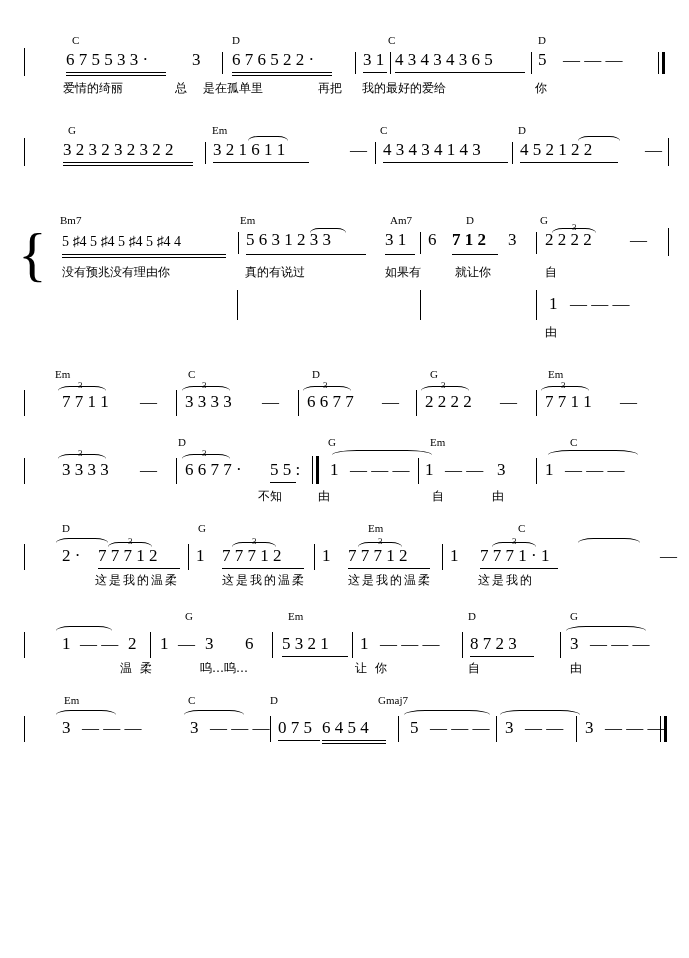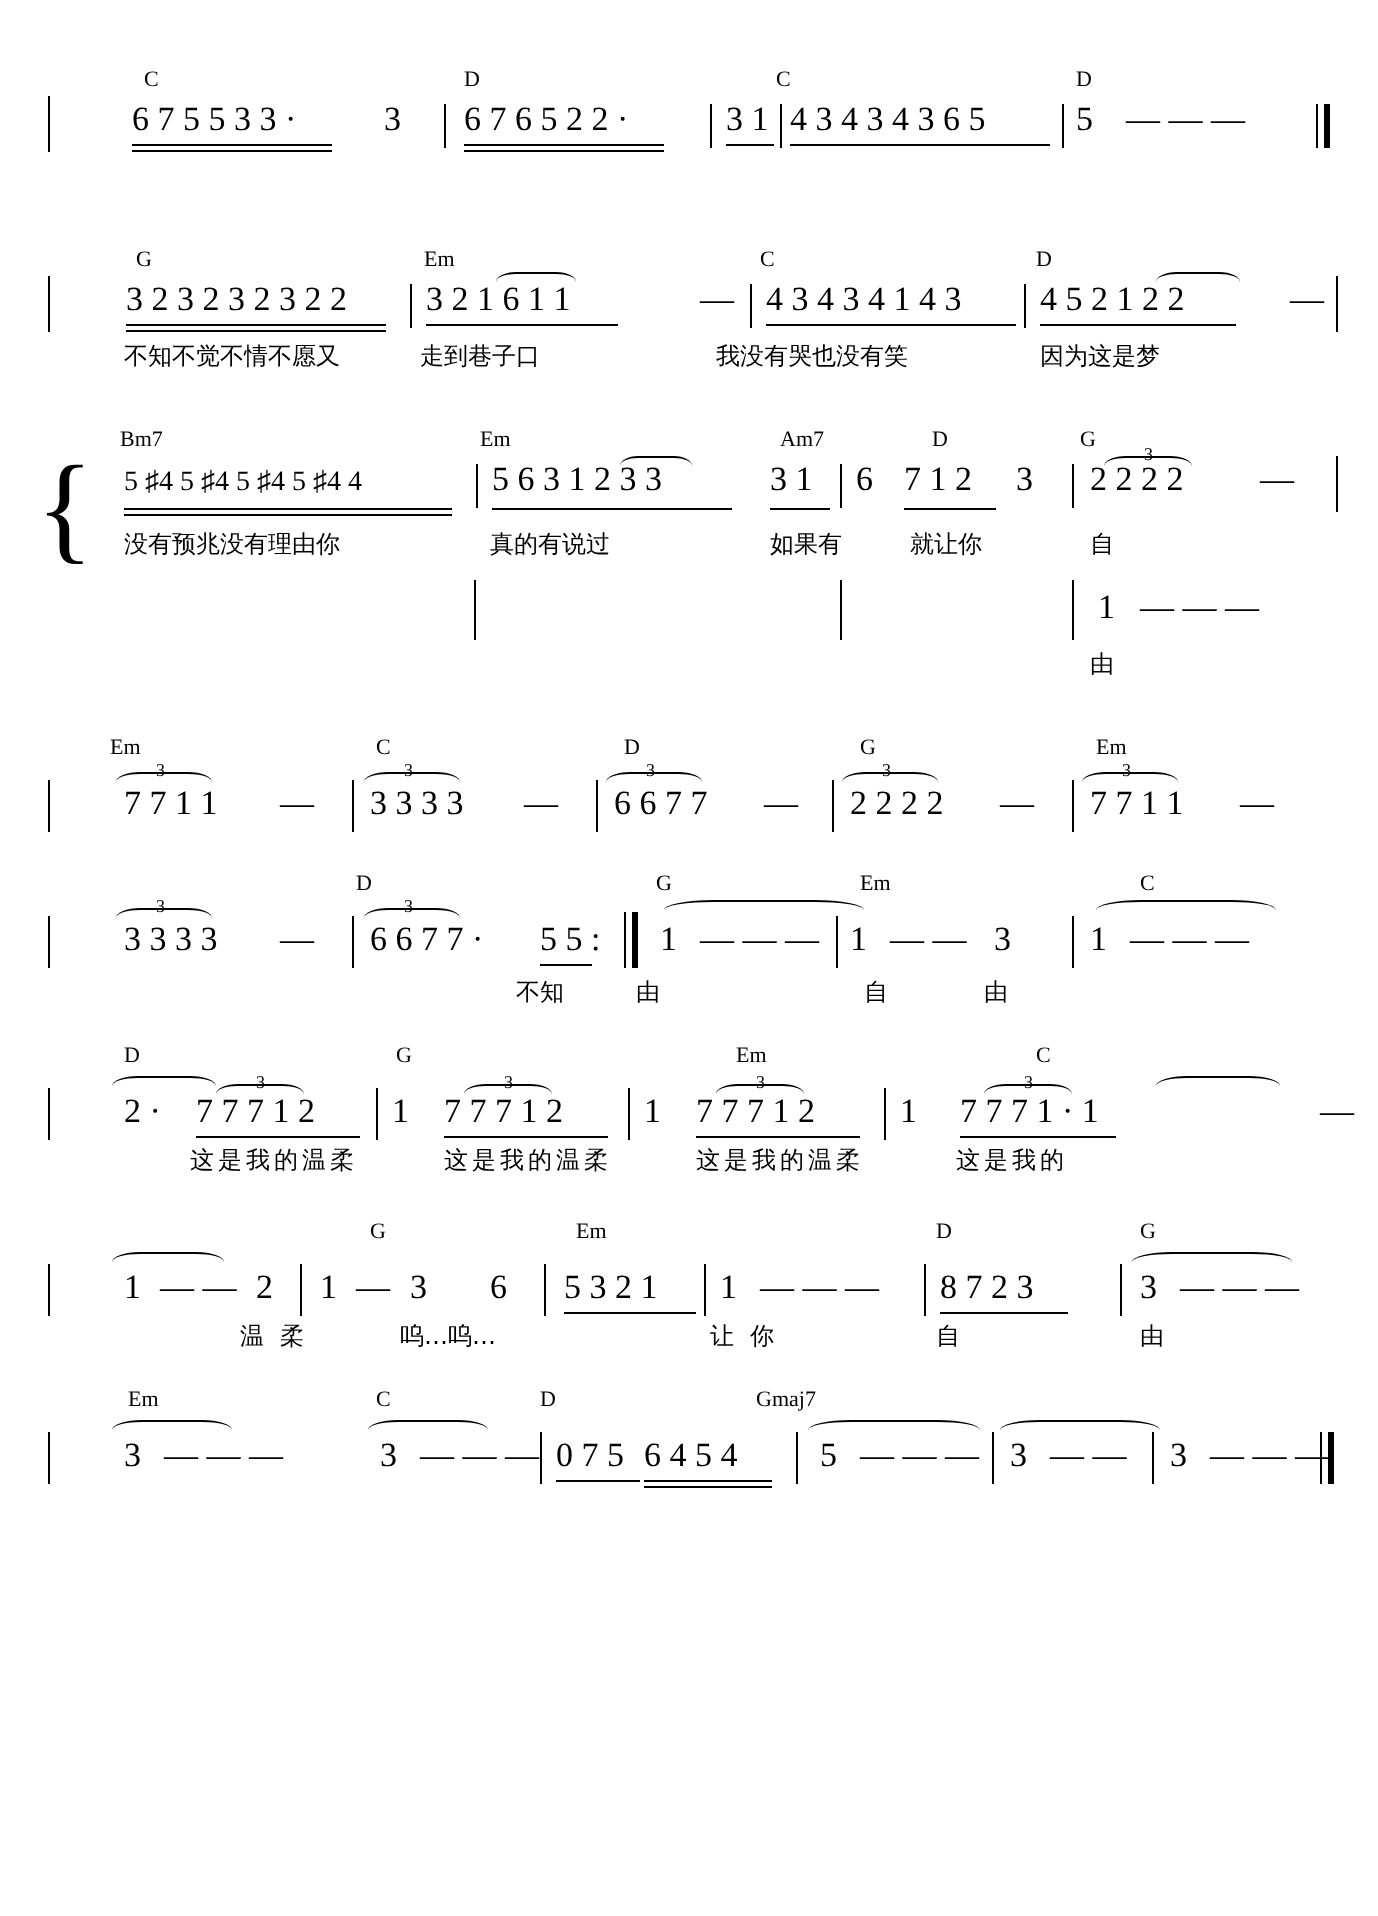--- a/index.html
+++ b/index.html
@@ -134,20 +134,28 @@
       <span class="ul" style="left:363px;top:22px;width:24px;"></span>
       <span class="bar" style="left:390px;"></span>
       <span class="note" style="left:395px;">4 3 4 3 4 3 6 5</span>
       <span class="ul" style="left:395px;top:22px;width:130px;"></span>
       <span class="bar" style="left:531px;"></span>
       <span class="note" style="left:538px;">5</span>
       <span class="note" style="left:563px;">—  —  —</span>
       <span class="bar dbl" style="left:658px;"></span>
       <span class="bar thickend" style="left:662px;"></span>
     </div>
+    <div class="lyricrow">
+      <span class="lyric" style="left:63px;">爱情的绮丽</span>
+      <span class="lyric" style="left:175px;">总</span>
+      <span class="lyric" style="left:203px;">是在孤单里</span>
+      <span class="lyric" style="left:318px;">再把</span>
+      <span class="lyric" style="left:362px;">我的最好的爱给</span>
+      <span class="lyric" style="left:535px;">你</span>
+    </div>
   </div>
 
   <div class="system" style="top:124px;">
     <div class="chordrow">
       <span class="chord" style="left:68px;">G</span>
       <span class="chord" style="left:212px;">Em</span>
       <span class="chord" style="left:380px;">C</span>
       <span class="chord" style="left:518px;">D</span>
     </div>
     <div class="notesrow">
@@ -163,26 +171,20 @@
       <span class="bar" style="left:375px;"></span>
       <span class="note" style="left:383px;">4 3 4 3 4 1 4 3</span>
       <span class="ul" style="left:383px;top:22px;width:125px;"></span>
       <span class="bar" style="left:512px;"></span>
       <span class="slur" style="left:578px;top:-4px;width:42px;"></span>
       <span class="note" style="left:520px;">4 5 2 1 2 2</span>
       <span class="ul" style="left:520px;top:22px;width:98px;"></span>
       <span class="note" style="left:645px;">—</span>
       <span class="bar tall" style="left:668px;"></span>
     </div>
-    <div class="lyricrow">
-      <span class="lyric" style="left:62px;">不知不觉不情不愿又</span>
-      <span class="lyric" style="left:210px;">走到巷子口</span>
-      <span class="lyric" style="left:358px;">我没有哭也没有笑</span>
-      <span class="lyric" style="left:520px;">因为这是梦</span>
-    </div>
   </div>
 
   <div class="system" style="top:214px;">
     <div class="chordrow">
       <span class="chord" style="left:60px;">Bm7</span>
       <span class="chord" style="left:240px;">Em</span>
       <span class="chord" style="left:390px;">Am7</span>
       <span class="chord" style="left:466px;">D</span>
       <span class="chord" style="left:540px;">G</span>
     </div>
@@ -192,21 +194,21 @@
       <span class="ul" style="left:62px;top:24px;width:164px;"></span>
       <span class="ul" style="left:62px;top:27px;width:164px;"></span>
       <span class="bar" style="left:238px;"></span>
       <span class="slur" style="left:310px;top:-2px;width:36px;"></span>
       <span class="note" style="left:246px;">5 6 3 1 2 3 3</span>
       <span class="ul" style="left:246px;top:24px;width:120px;"></span>
       <span class="note" style="left:385px;">3 1</span>
       <span class="ul" style="left:385px;top:24px;width:30px;"></span>
       <span class="bar" style="left:420px;"></span>
       <span class="note" style="left:428px;">6</span>
-      <span class="note" style="left:452px;">7 1 2</span>
+      <span class="note" style="left:452px;font-weight:bold;">7 1 2</span>
       <span class="ul" style="left:452px;top:24px;width:46px;"></span>
       <span class="note" style="left:508px;">3</span>
       <span class="bar" style="left:536px;"></span>
       <span class="trip" style="left:572px;top:-8px;">3</span>
       <span class="slur" style="left:552px;top:-2px;width:44px;"></span>
       <span class="note" style="left:545px;">2 2 2 2</span>
       <span class="note" style="left:630px;">—</span>
       <span class="bar tall" style="left:668px;"></span>
     </div>
     <div class="lyricrow">

